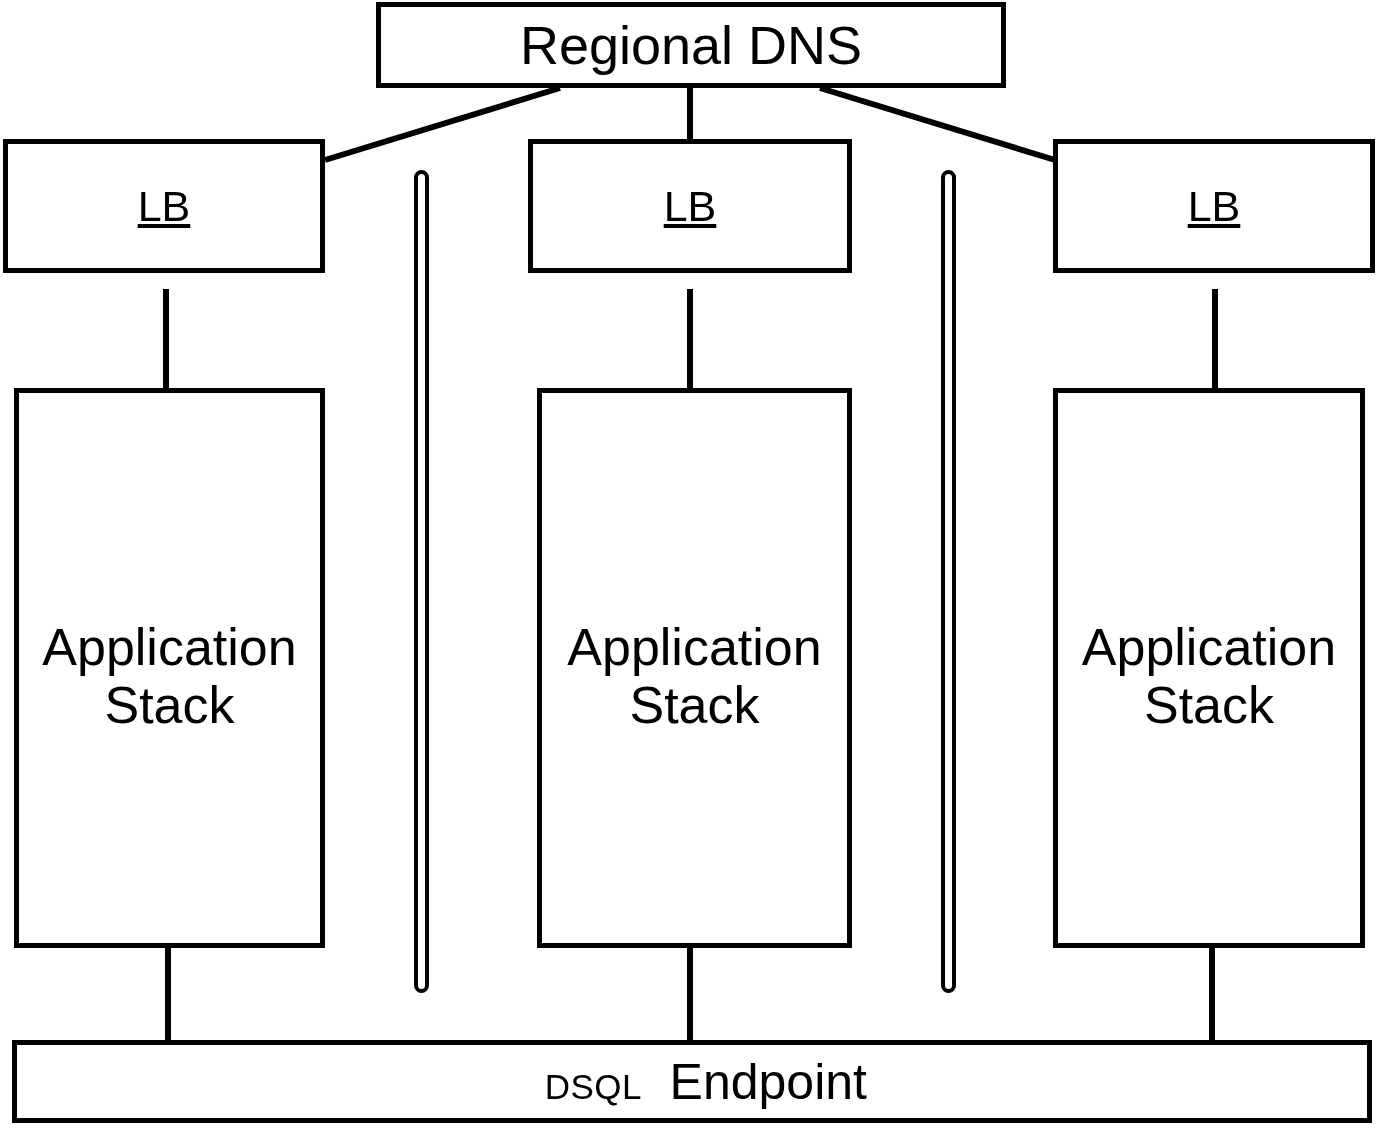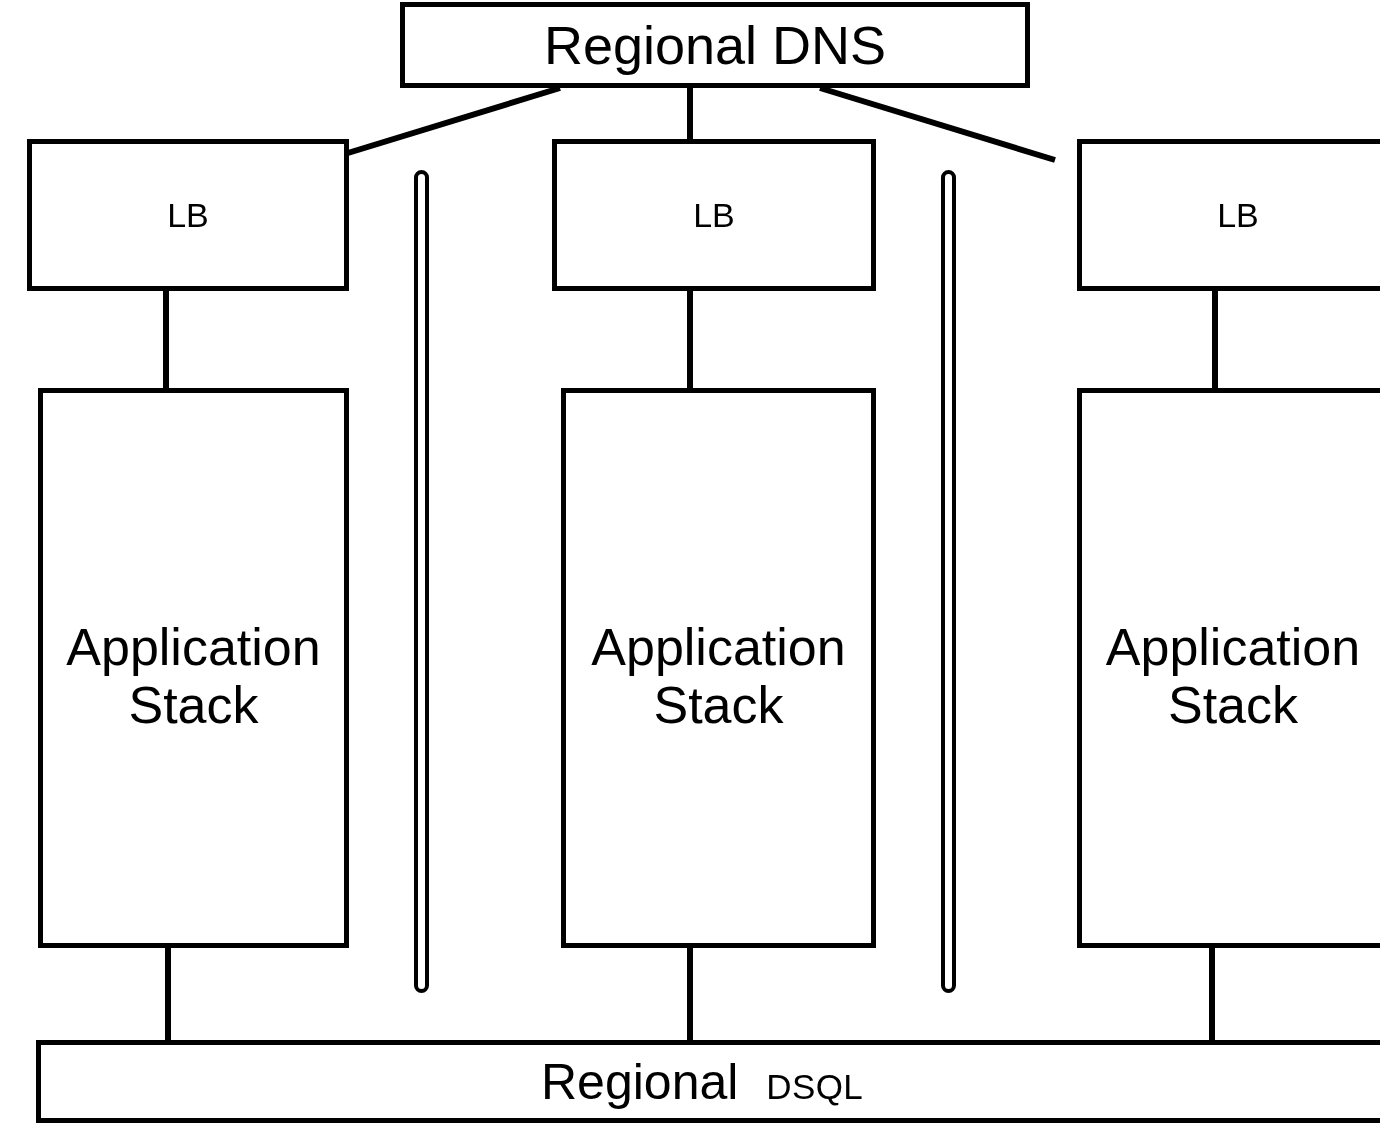--- a/index.html
+++ b/index.html
@@ -27,32 +27,32 @@
   .node {
     position: absolute;
     box-sizing: border-box;
     border: 5px solid #000000;
     background: #ffffff;
     display: flex;
     align-items: center;
     justify-content: center;
     text-align: center;
     line-height: 1.12;
-    margin-left: 24px;
   }
   .node-dns {
     left: 376px;
     top: 2px;
     width: 630px;
     height: 86px;
     font-size: 54px;
   }
   .node-lb {
-    height: 152px;
-    font-size: 34px;
+    height: 134px;
+    font-size: 43px;
+    text-decoration: underline;
   }
   .lb-1 { left: 3px;    top: 139px; width: 322px; }
   .lb-2 { left: 528px;  top: 139px; width: 324px; }
   .lb-3 { left: 1053px; top: 139px; width: 322px; }
 
   .node-app {
     height: 560px;
     font-size: 52px;
     align-items: flex-start;
     justify-content: center;
@@ -144,20 +144,20 @@
   <div class="node node-app app-3">
     <span class="app-label">Application
 Stack</span>
   </div>
 
   <div class="divider divider-1"></div>
   <div class="divider divider-2"></div>
 
   <div class="node node-endpoint">
     <span class="endpoint-label">
-      <span class="endpoint-word">Regional</span>
       <span class="endpoint-word">&nbsp;&nbsp;</span>
       <span class="endpoint-smallcaps">DSQL</span>
       <span class="endpoint-word">&nbsp;&nbsp;</span>
+      <span class="endpoint-word">Endpoint</span>
     </span>
   </div>
 
 </div>
 
 </body></html>

